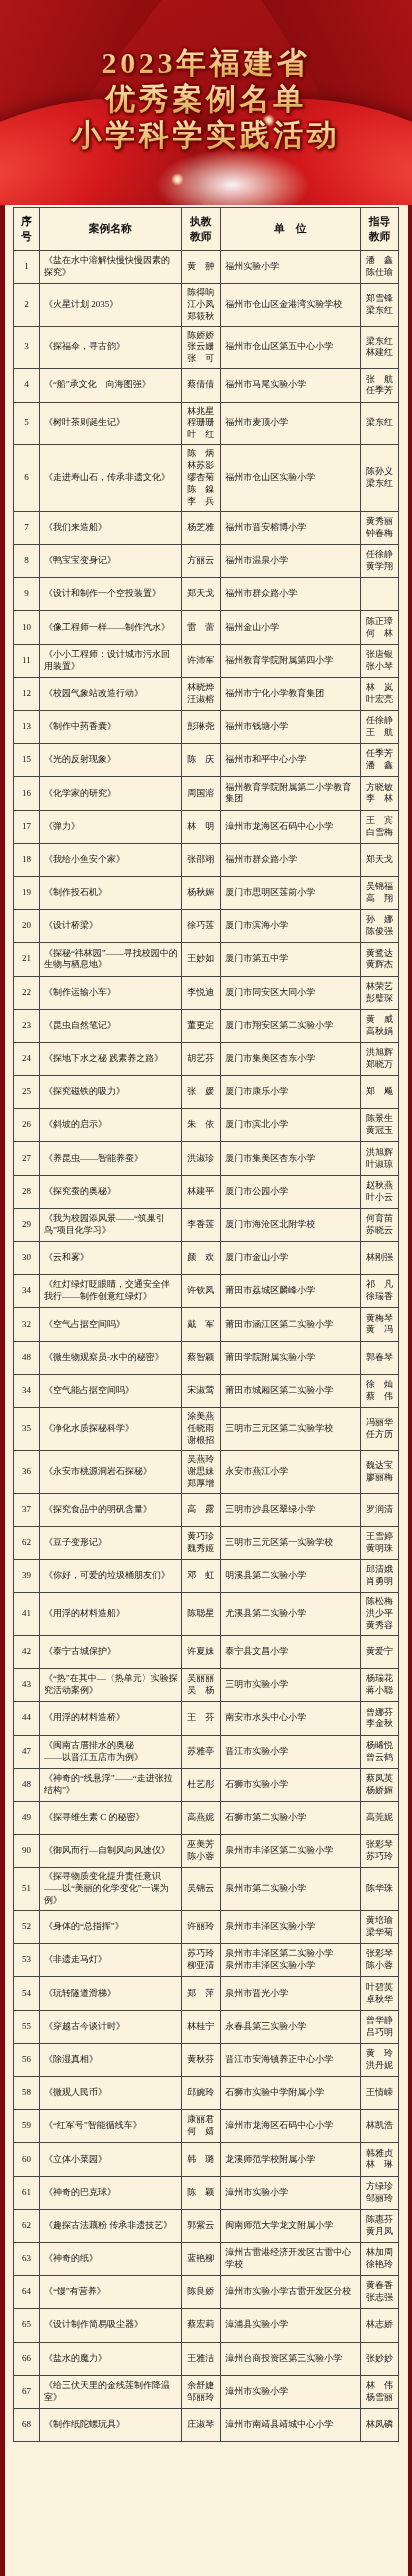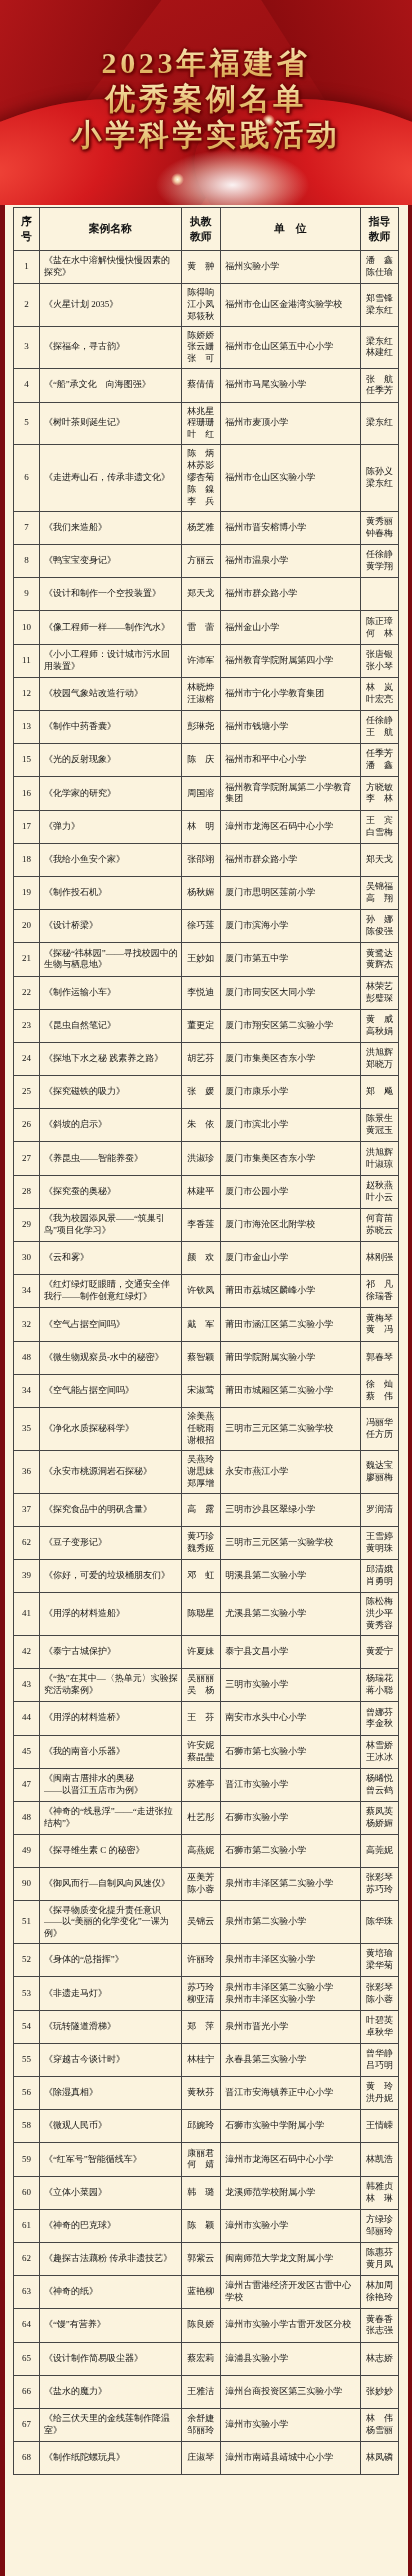--- a/index.html
+++ b/index.html
@@ -429,29 +429,20 @@
   </tr>
           <tr>
     <td class="c-num">44</td>
     <td class="c-name">《用浮的材料造桥》</td>
     <td class="c-teach">王　芬</td>
     <td class="c-unit">南安市水头中心小学</td>
     <td class="c-adv">曾娜芬
 李金秋</td>
   </tr>
           <tr>
-    <td class="c-num">45</td>
-    <td class="c-name">《我的南音小乐器》</td>
-    <td class="c-teach">许安妮
-蔡晶莹</td>
-    <td class="c-unit">石狮市第七实验小学</td>
-    <td class="c-adv">林雪娇
-王冰冰</td>
-  </tr>
-          <tr>
     <td class="c-num">47</td>
     <td class="c-name">《闽南古厝排水的奥秘
 ——以晋江五店市为例》</td>
     <td class="c-teach">苏雅亭</td>
     <td class="c-unit">晋江市实验小学</td>
     <td class="c-adv">杨晞悦
 曾云鹤</td>
   </tr>
           <tr>
     <td class="c-num">48</td>

